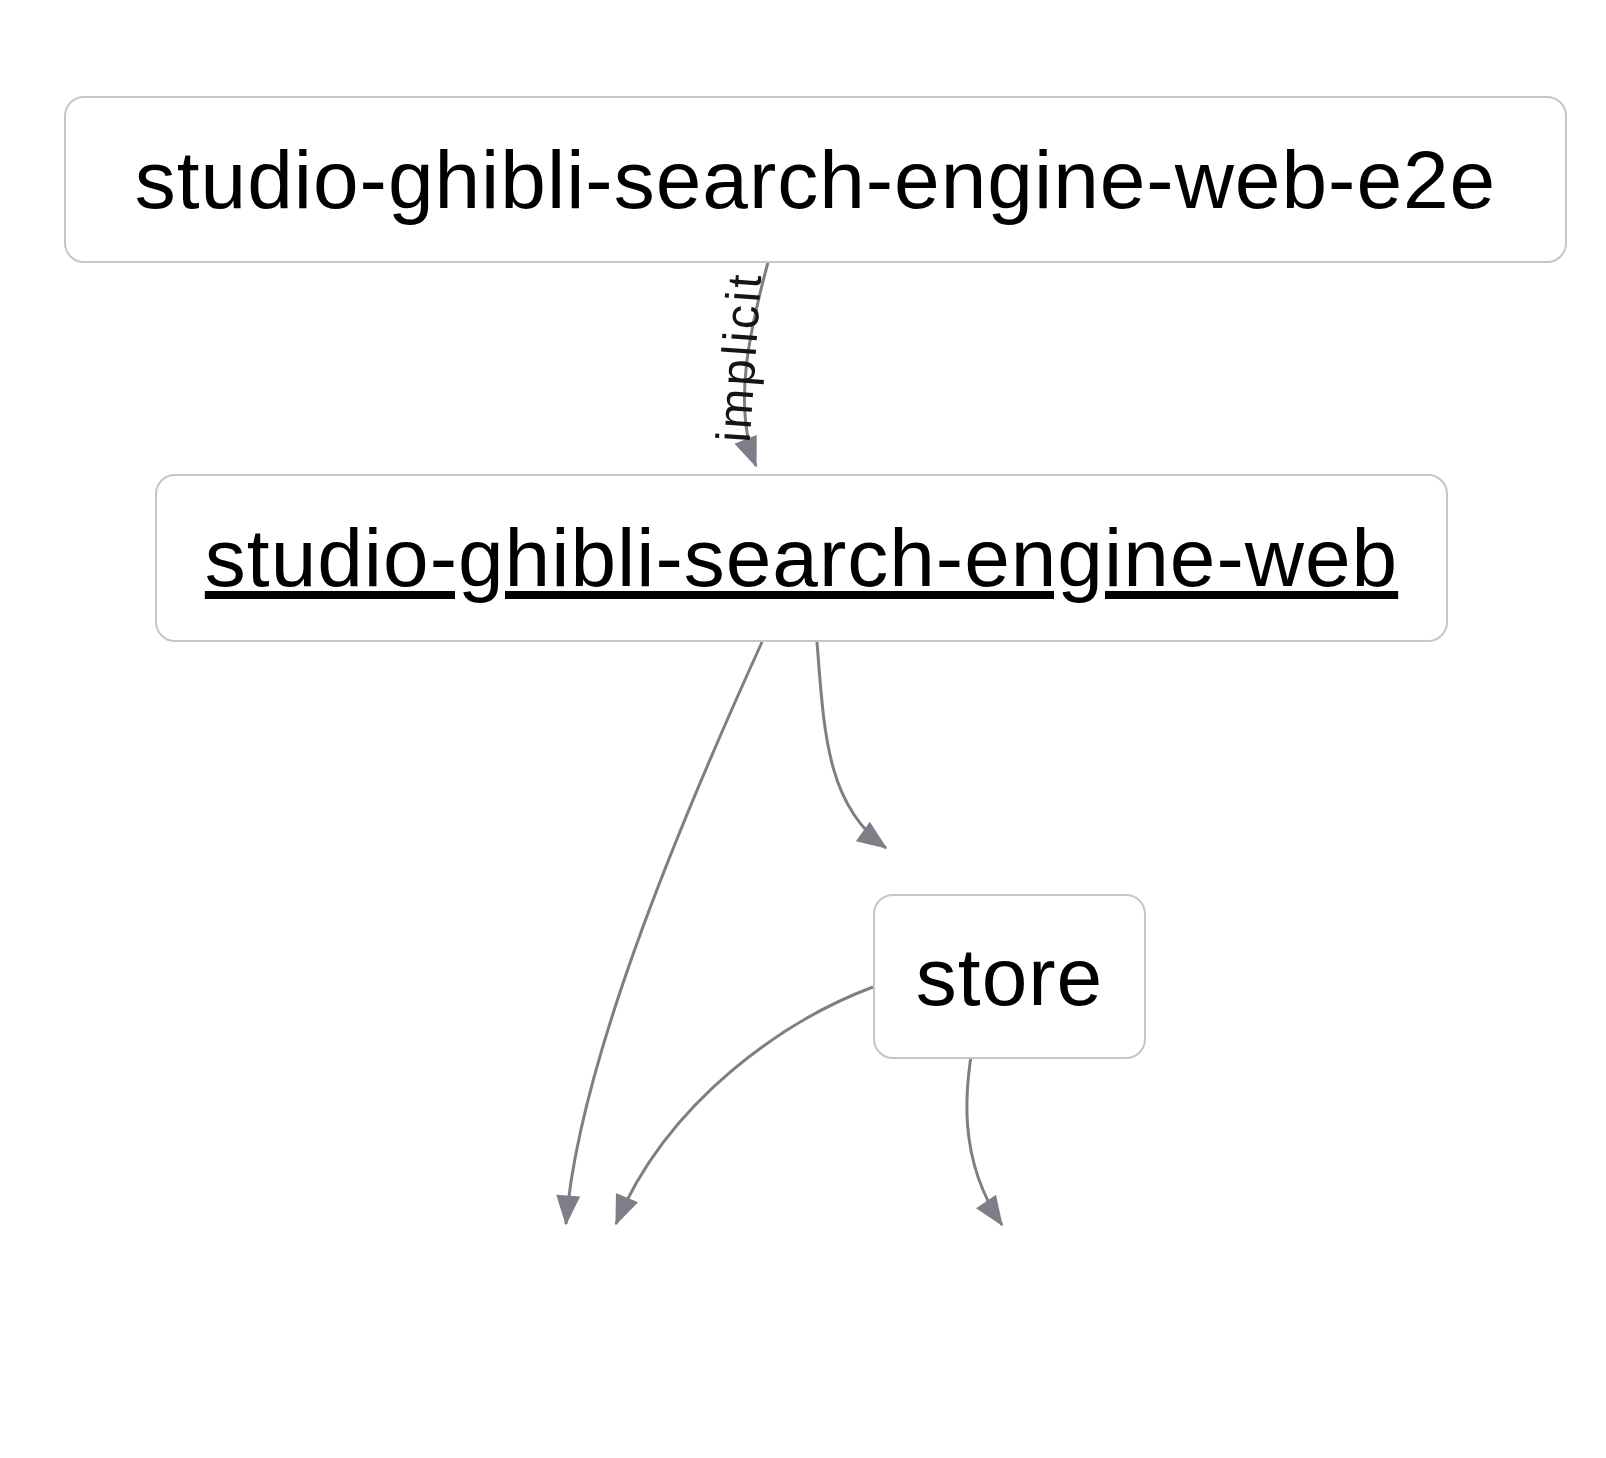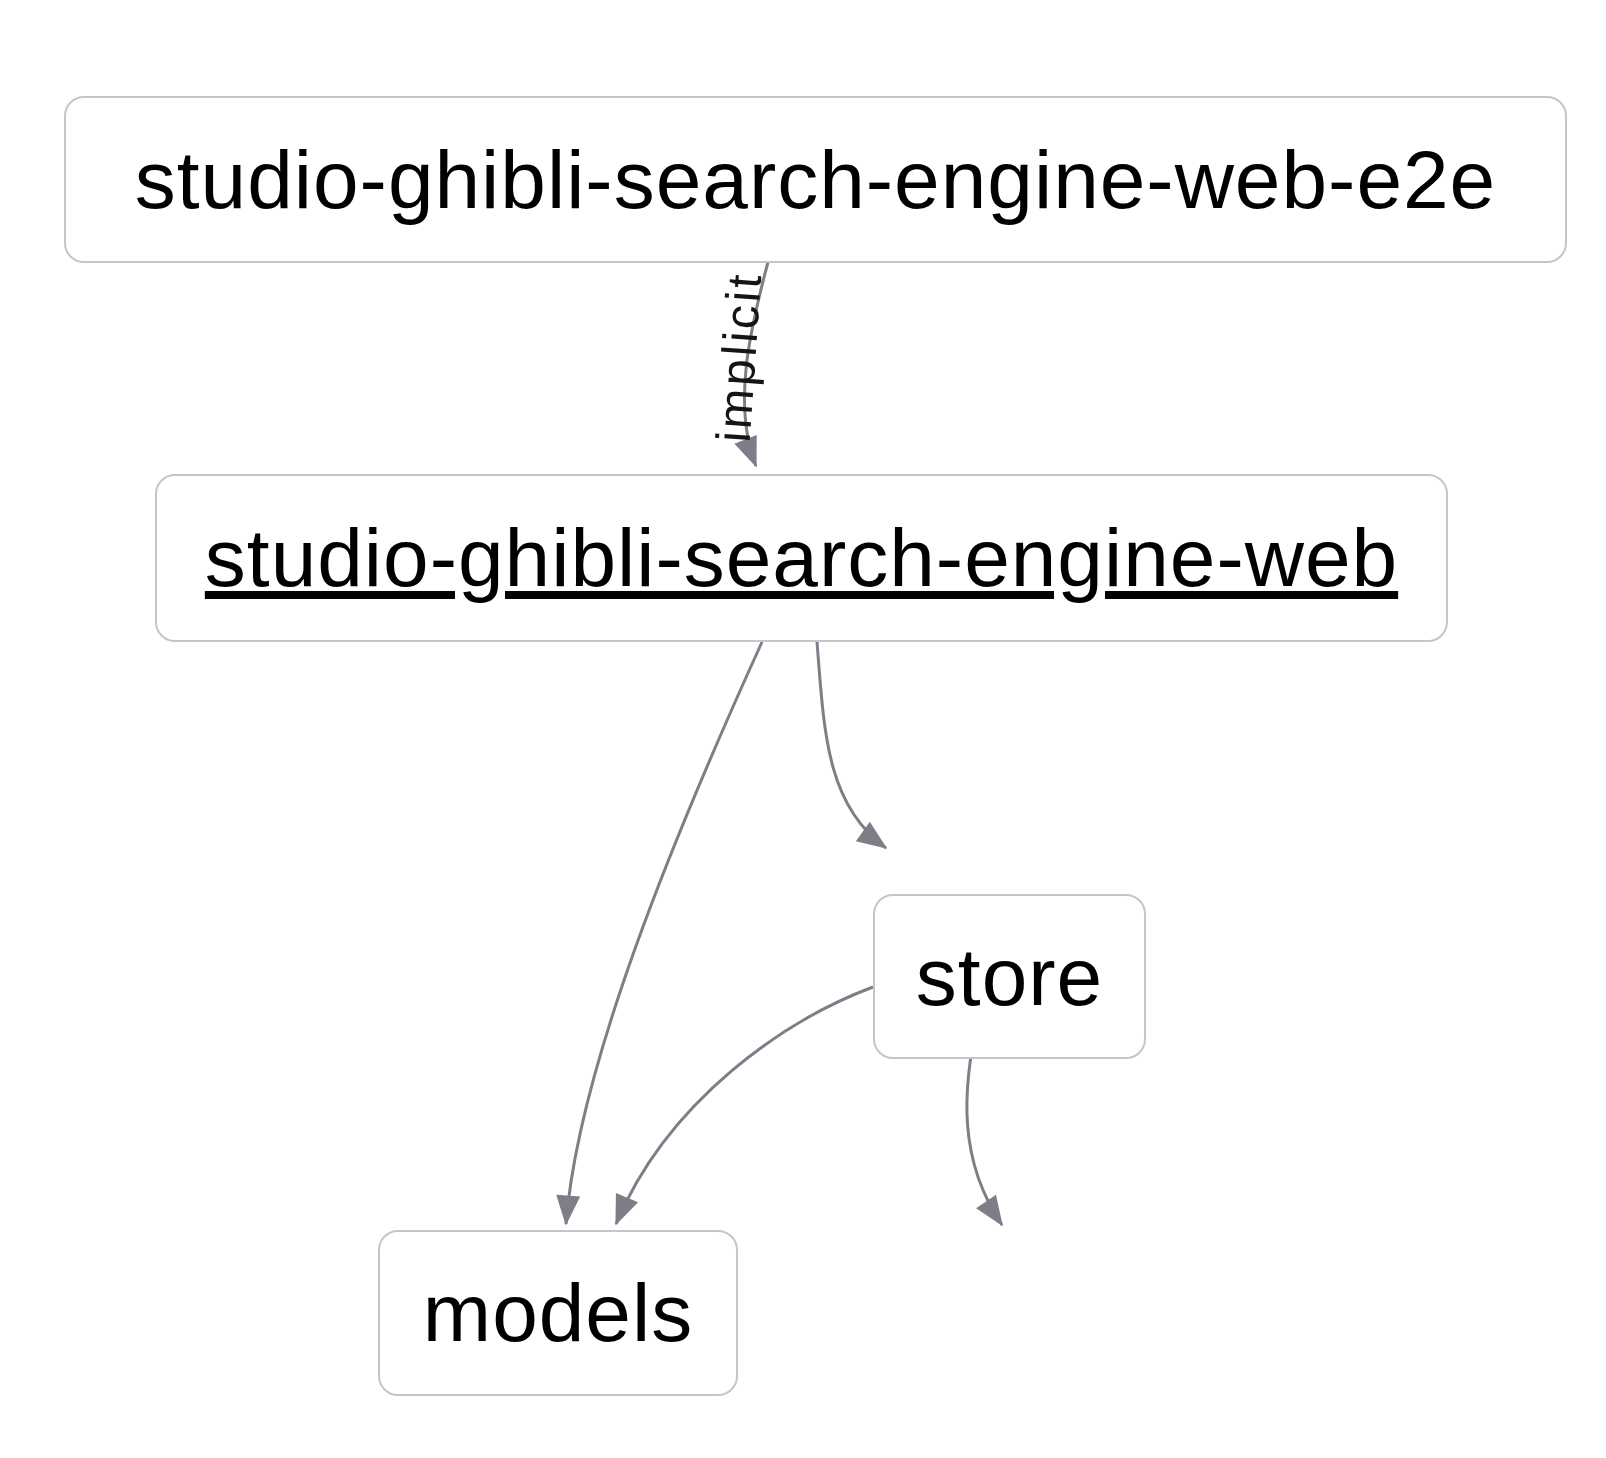--- a/index.html
+++ b/index.html
@@ -71,16 +71,15 @@
   </svg>
 
   <div class="edge-label" style="left: 739px; top: 357px;">implicit</div>
 
   <div class="node" style="left: 64px; top: 96px; width: 1503px; height: 167px;">studio-ghibli-search-engine-web-e2e</div>
 
   <div class="node" style="left: 155px; top: 474px; width: 1293px; height: 168px; text-decoration: underline;">studio-ghibli-search-engine-web</div>
 
   <div class="node" style="left: 873px; top: 853px; width: 273px; height: 165px; margin-top: 41px;">store</div>
 
-  <div class="node" style="left: 378px; top: 1230px; width: 360px; height: 166px;">models</div>
 
 
 </div>
 
 </body></html>

